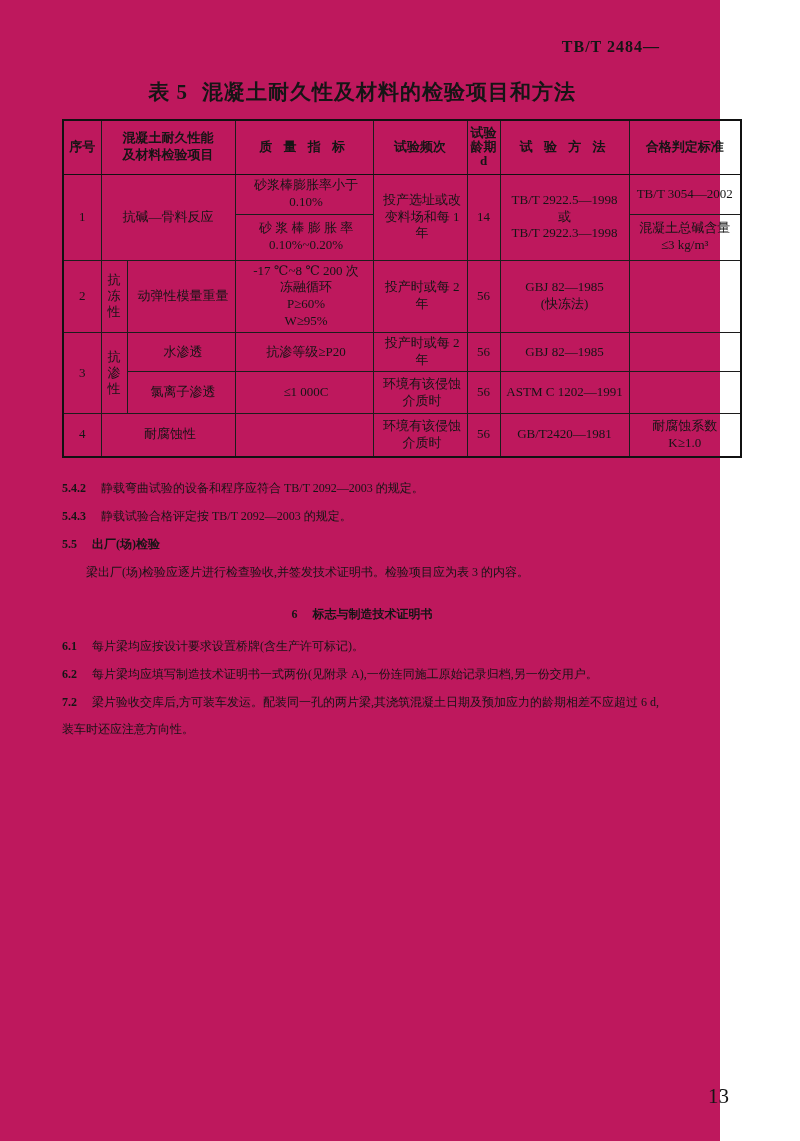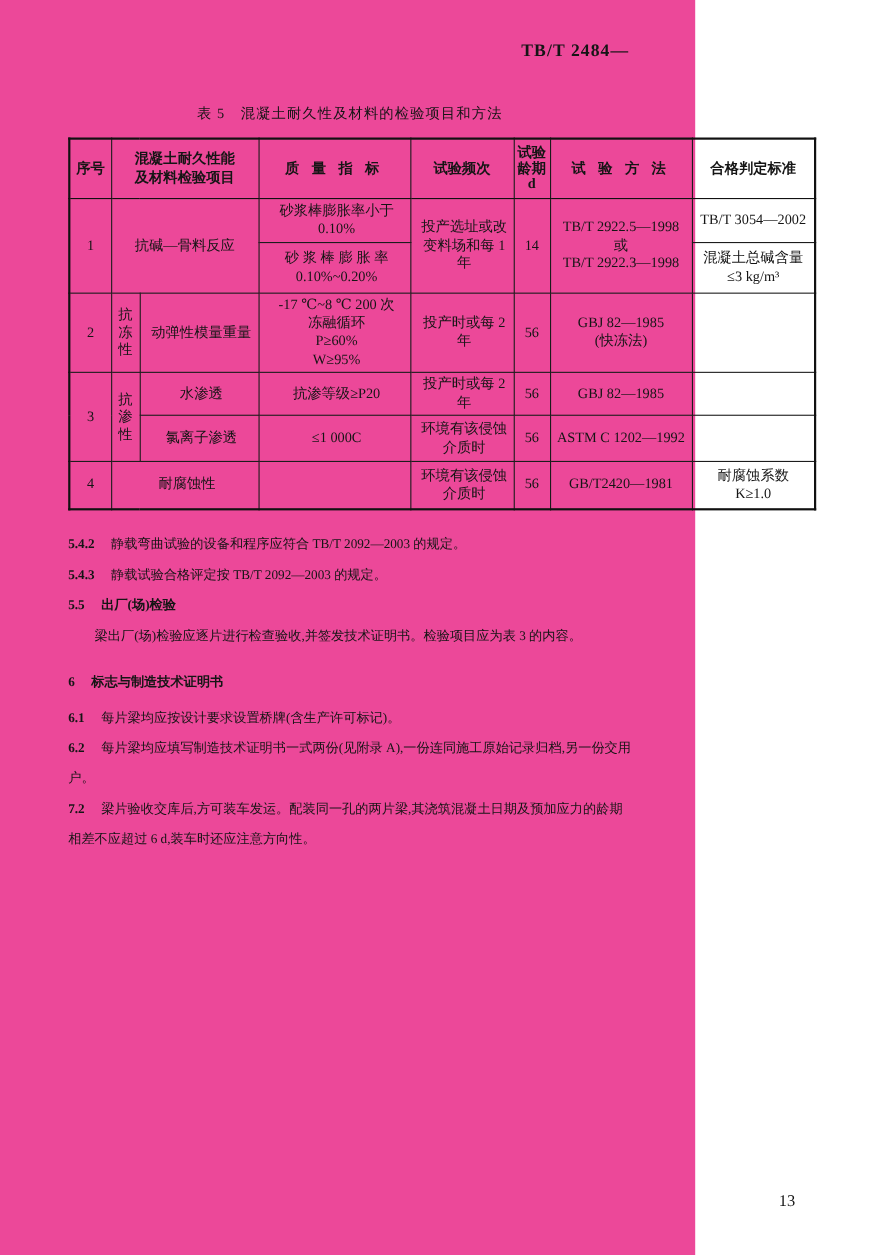--- a/index.html
+++ b/index.html
@@ -5,37 +5,37 @@
   * { margin: 0; padding: 0; box-sizing: border-box; }
   html, body { background: #ffffff; }
   body {
     width: 800px; height: 1141px;
     font-family: "Liberation Serif", "DejaVu Serif", serif;
     color: #151515;
     position: relative;
     overflow: hidden;
   }
   .page {
-    width: 632px; height: 1141px;
-    background: #ec4899;
+    width: 720px; height: 1141px;
+    background: #be185d;
     padding: 38px 58px 0 62px;
     position: relative;
   }
   .doc-code {
     text-align: right;
     font-size: 16px;
     font-weight: bold;
     letter-spacing: 1px;
     padding-right: 2px;
   }
   .table-title {
-    margin-top: 38px;
+    margin-top: 22px;
     text-align: center;
-    font-size: 13px;
-    font-weight: normal;
+    font-size: 21px;
+    font-weight: bold;
     letter-spacing: 1px;
   }
   .table-title .tprefix { margin-right: 14px; }
   table.std {
     margin-top: 13px;
     width: 680px;
     border-collapse: collapse;
     table-layout: fixed;
     font-size: 13px;
     line-height: 1.3;
@@ -54,27 +54,27 @@
     font-size: 13px;
   }
   .pre { white-space: pre-line; }
   .tl { text-align: right; padding-left: 8px !important; }
   .ls { letter-spacing: 4px; }
   .agehead { font-size: 12px; line-height: 1.1; letter-spacing: 0; padding: 1px !important; }
   .vert { line-height: 1.25; padding: 1px !important; }
   .sections { margin-top: 17px; font-size: 12px; }
   .sec { line-height: 27px; margin-bottom: 1px; }
   .sec-num { font-weight: bold; margin-right: 15px; }
-  .sec.h1 { margin-top: 15px; margin-bottom: 5px; font-weight: bold; }
+  .sec.h1 { margin-top: 15px; margin-bottom: 5px; font-weight: bold; text-align: center; }
   .sec.h2 { font-weight: bold; }
   .sec.indent { text-indent: 2em; font-family: Liberation Serif, serif; }
   .page-number {
     position: absolute;
     left: 708px; top: 1084px;
-    font-size: 15px;
+    font-size: 21px;
     font-family: Liberation Serif, serif;
   }
 </style>
 </head>
 <body>
 
 <div class="page">
 
   <div class="doc-code">TB/T 2484—</div>
 
@@ -158,21 +158,21 @@
         <td>56</td>
         <td>GBJ 82—1985</td>
         <td></td>
       </tr>
       <tr style="height:42px">
         <td class="tl">氯离子渗透</td>
         <td class="tl">≤1 000C</td>
         <td class="tl pre">环境有该侵蚀
 介质时</td>
         <td>56</td>
-        <td>ASTM C 1202—1992</td>
+        <td>ASTM C 1202—1991</td>
         <td></td>
       </tr>
 
       <tr style="height:43px">
         <td>4</td>
         <td colspan="2" class="tl">耐腐蚀性</td>
         <td></td>
         <td class="tl pre">环境有该侵蚀
 介质时</td>
         <td>56</td>

